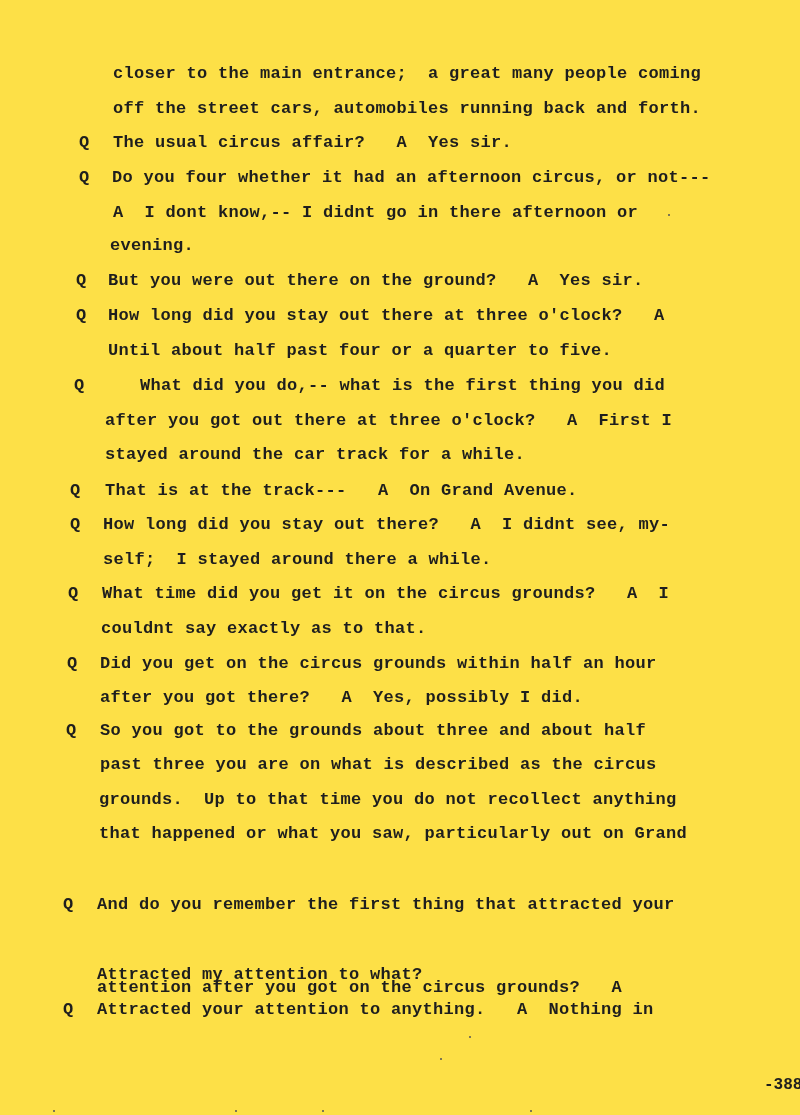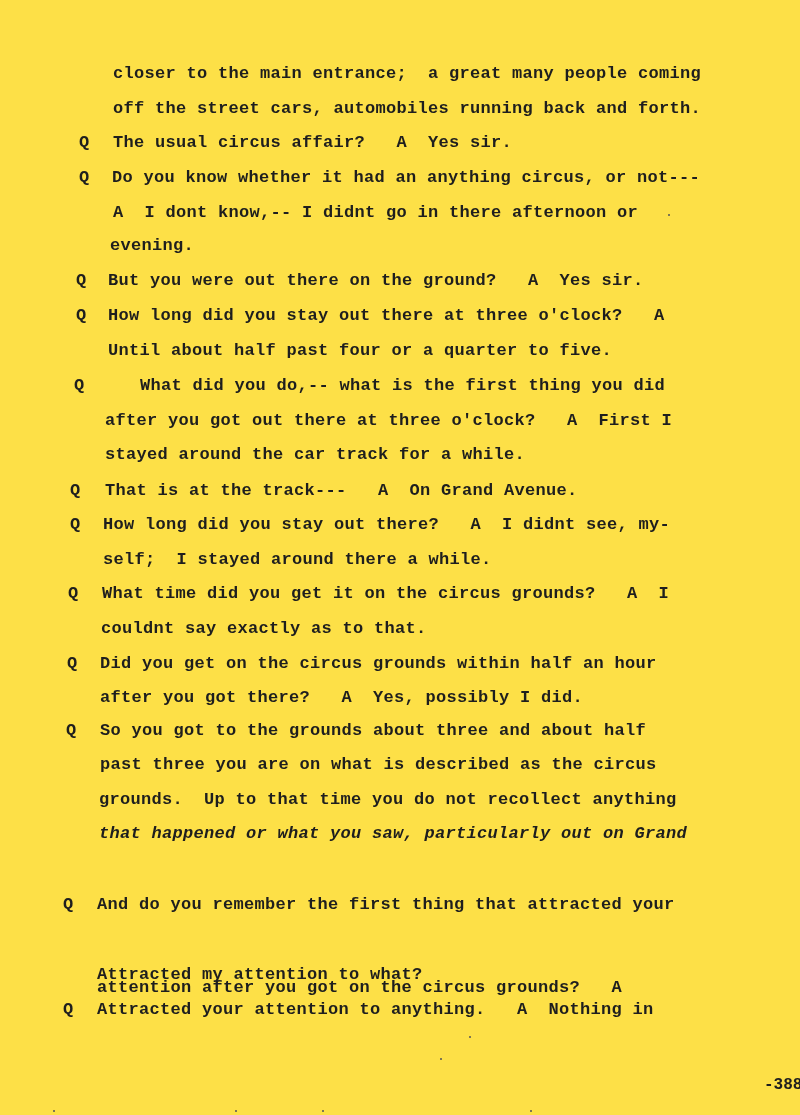--- a/index.html
+++ b/index.html
@@ -41,21 +41,21 @@
 <div class="page">
 
   <div class="line" style="left:113px; top:64px;">closer to the main entrance;  a great many people coming</div>
 
   <div class="line" style="left:113px; top:99px;">off the street cars, automobiles running back and forth.</div>
 
   <div class="marker" style="left:79px; top:133px;">Q</div>
   <div class="line" style="left:113px; top:133px;">The usual circus affair?   A  Yes sir.</div>
 
   <div class="marker" style="left:79px; top:168px;">Q</div>
-  <div class="line" style="left:112px; top:168px;">Do you know whether it had an anything circus, or not---</div>
+  <div class="line" style="left:112px; top:168px;">Do you four whether it had an afternoon circus, or not---</div>
 
   <div class="line" style="left:113px; top:203px;">A  I dont know,-- I didnt go in there afternoon or</div>
 
   <div class="line" style="left:110px; top:236px;">evening.</div>
 
   <div class="marker" style="left:76px; top:271px;">Q</div>
   <div class="line" style="left:108px; top:271px;">But you were out there on the ground?   A  Yes sir.</div>
 
   <div class="marker" style="left:76px; top:306px;">Q</div>
   <div class="line" style="left:108px; top:306px;">How long did you stay out there at three o'clock?   A</div>
@@ -87,21 +87,21 @@
 
   <div class="line" style="left:100px; top:688px;">after you got there?   A  Yes, possibly I did.</div>
 
   <div class="marker" style="left:66px; top:721px;">Q</div>
   <div class="line" style="left:100px; top:721px;">So you got to the grounds about three and about half</div>
 
   <div class="line" style="left:100px; top:755px;">past three you are on what is described as the circus</div>
 
   <div class="line" style="left:99px; top:790px;">grounds.  Up to that time you do not recollect anything</div>
 
-  <div class="line" style="left:99px; top:824px;font-style:italic;">that happened or what you saw, particularly out on Grand</div>
+  <div class="line" style="left:99px; top:824px;">that happened or what you saw, particularly out on Grand</div>
 
 
   <div class="marker" style="left:63px; top:895px;">Q</div>
   <div class="line" style="left:97px; top:895px;">And do you remember the first thing that attracted your</div>
 
   <div class="line" style="left:97px; top:930px;margin-top:48px;">attention after you got on the circus grounds?   A</div>
 
   <div class="line" style="left:97px; top:965px;">Attracted my attention to what?</div>
 
   <div class="marker" style="left:63px; top:1000px;">Q</div>

